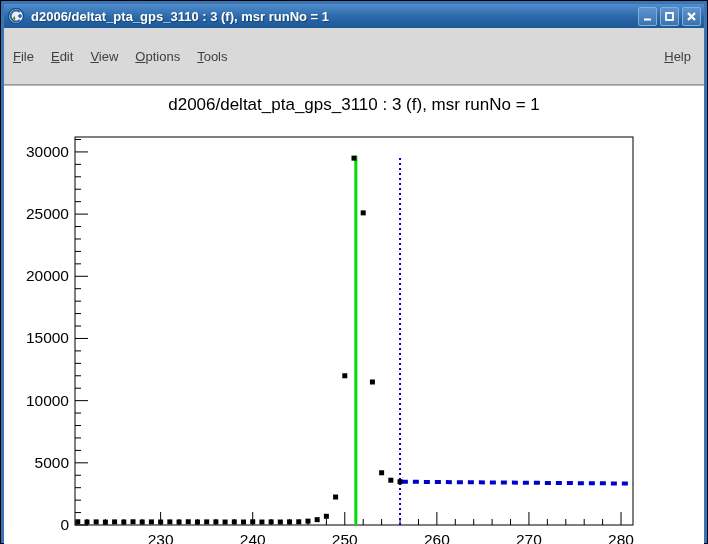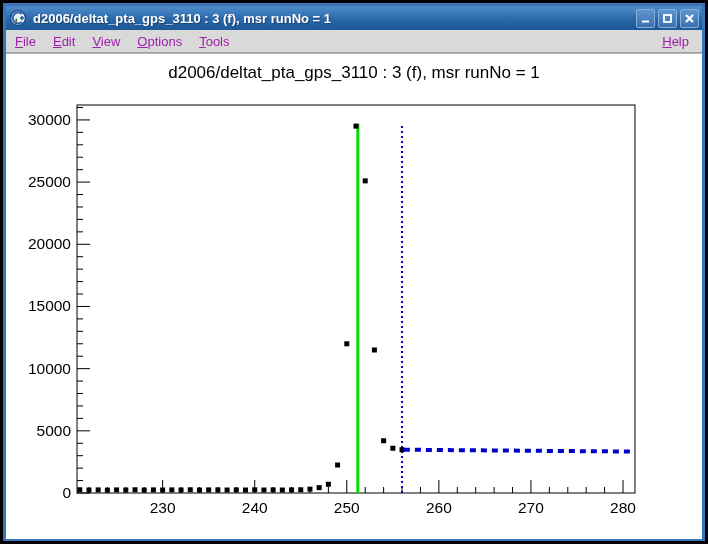--- a/index.html
+++ b/index.html
@@ -2,41 +2,41 @@
 <html><head>
 <meta charset="utf-8">
 <style>
   html,body{margin:0;padding:0;}
   body{
     width:708px;height:544px;position:relative;overflow:hidden;
     font-family:"Liberation Sans",sans-serif;background:#ffffff;
   }
   .window{
     position:absolute;inset:0;box-sizing:border-box;
-    border:3px solid #000000;background:#3975b5;padding:3px;
+    border:1px solid #000000;background:#3975b5;padding:3px;
   }
   .titlebar{
     height:24px;display:flex;align-items:center;gap:6px;padding:0 3px;
     background:linear-gradient(180deg,#4f8dcd 0%,#2b68a9 55%,#1c5796 100%);
   }
   .app-icon{width:18px;height:18px;flex:0 0 auto;display:flex;}
   .title-text{
     color:#ffffff;font-weight:bold;font-size:13px;flex:1;
     white-space:nowrap;overflow:hidden;text-shadow:1px 1px 1px rgba(0,0,0,.35);
   }
   .win-buttons{display:flex;gap:3px;flex:0 0 auto;}
   .win-btn{
     width:19px;height:19px;box-sizing:border-box;border-radius:2px;
     border:1px solid #86aedb;
     background:linear-gradient(180deg,#5e95d0,#3a72af);
     display:flex;align-items:center;justify-content:center;
   }
   .menubar{
     height:22px;background:#d9d9d9;border-bottom:1px solid #9b9b9b;
-    display:flex;align-items:center;padding:0 9px;font-size:13px;color:#a21caf;
+    display:flex;align-items:center;padding:17px 9px;font-size:13px;color:#404040;
   }
   .menu-item{margin-right:17px;cursor:default;}
   #menu-right{margin-left:auto;}
   #menu-right .menu-item{margin-right:4px;}
   .canvas{
     position:relative;background:#ffffff;height:calc(100% - 46px);
     border-top:1px solid #b8b8b8;box-sizing:border-box;
   }
   .plot-title{
     position:absolute;top:9px;left:0;width:100%;text-align:center;

